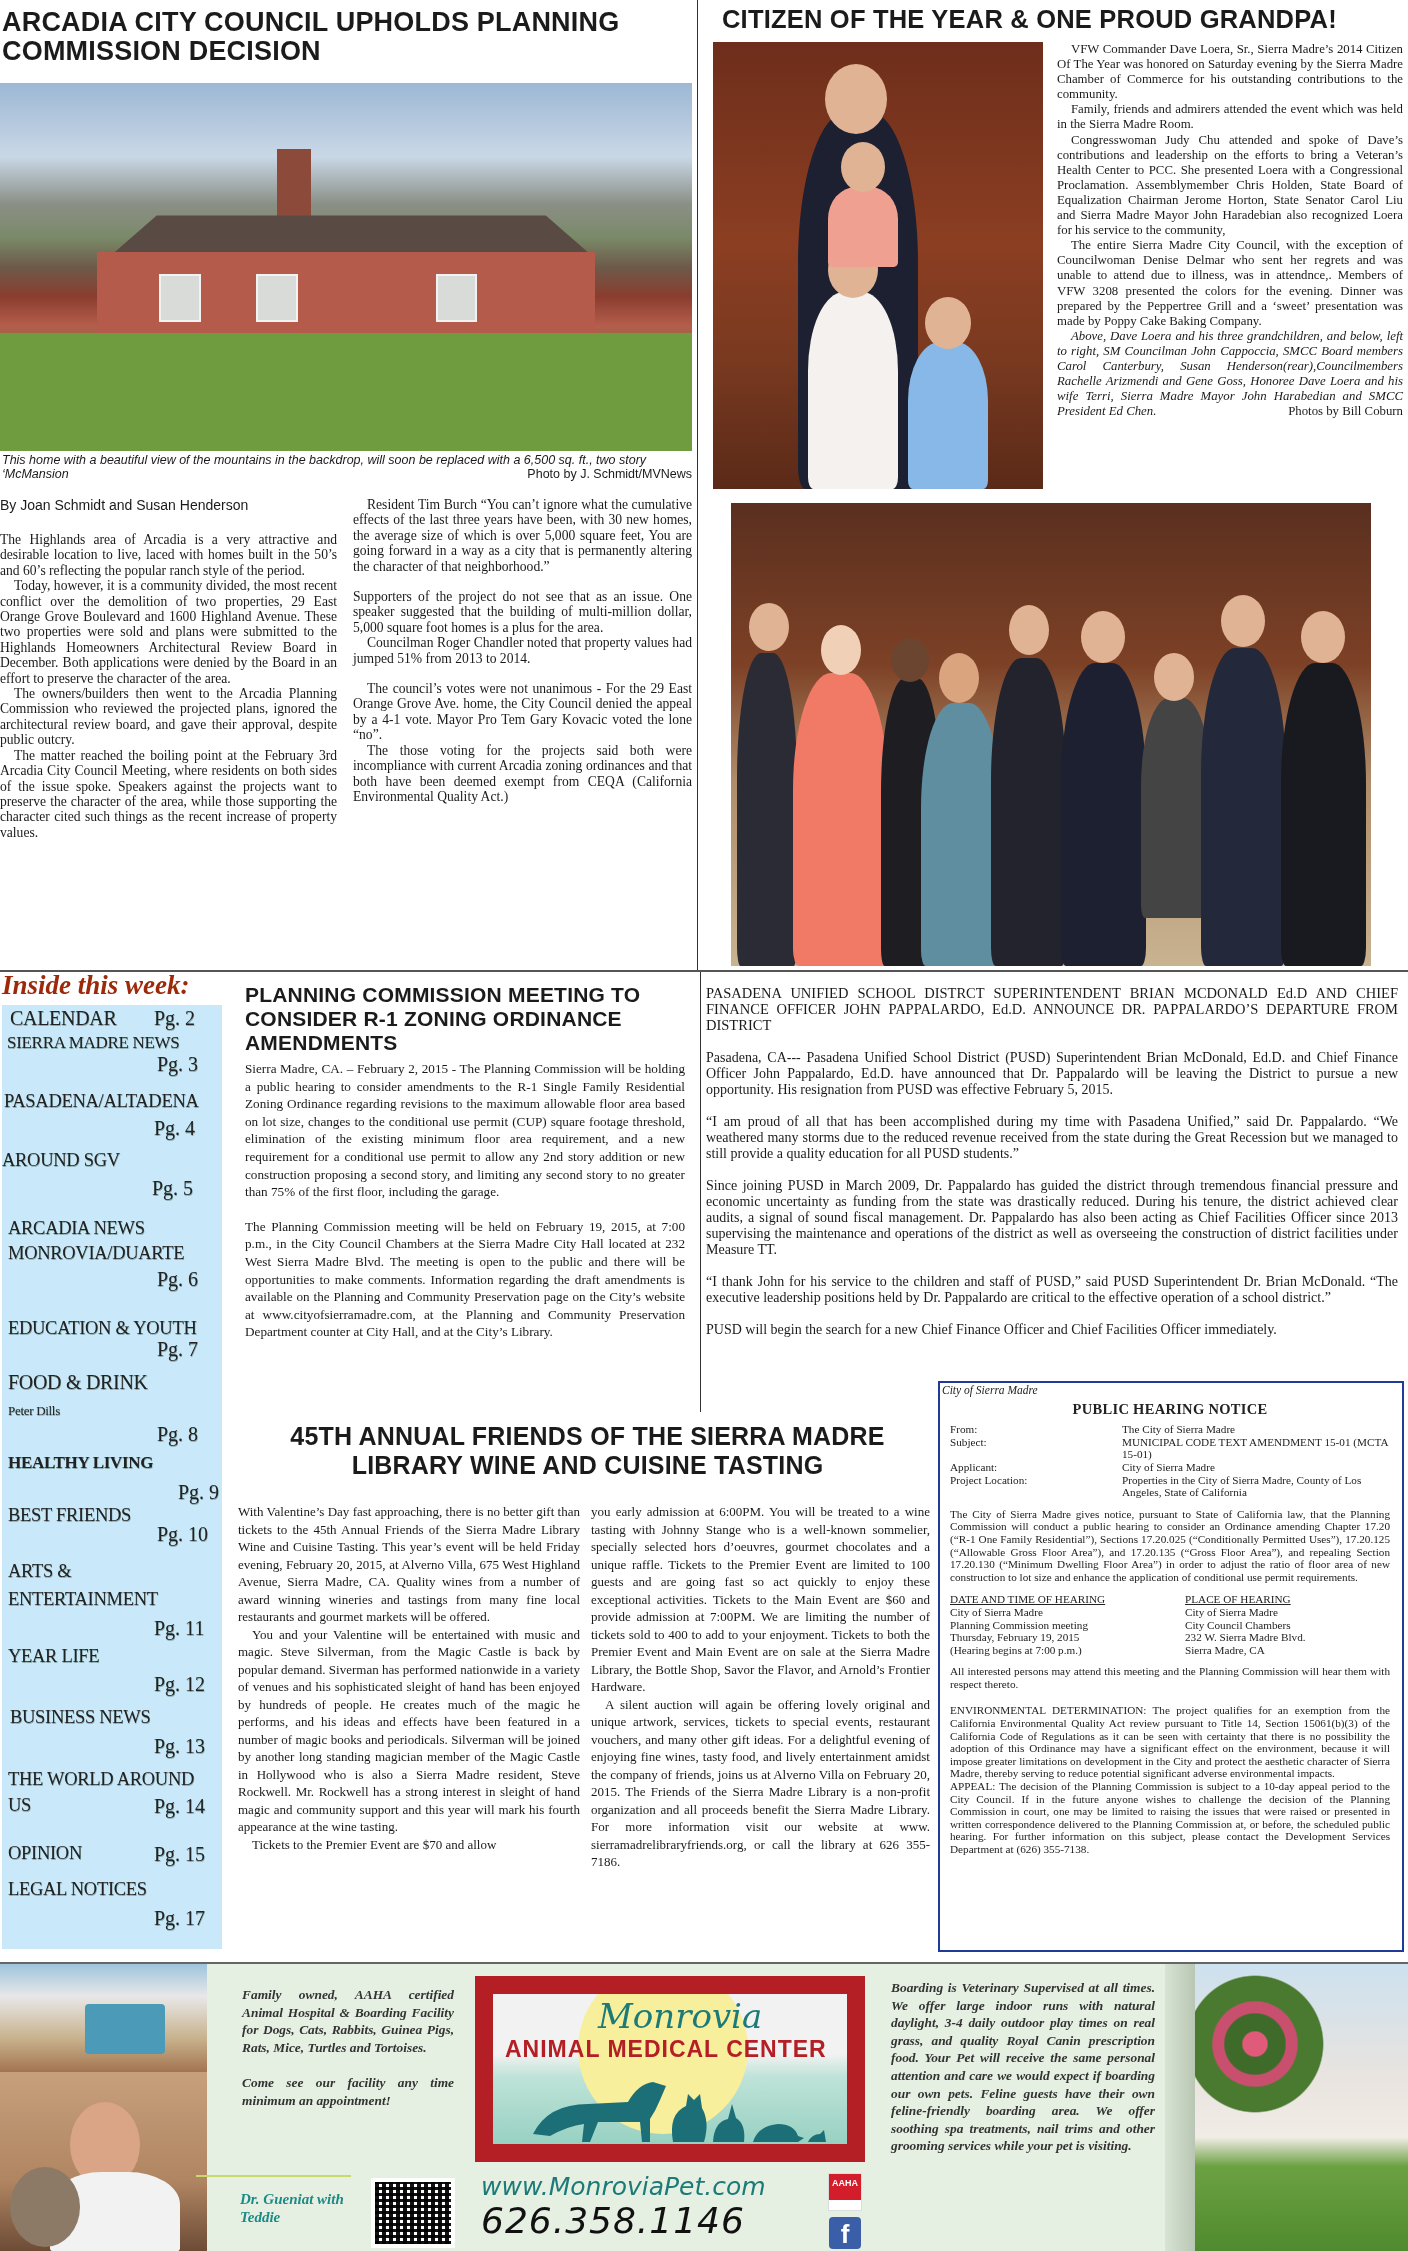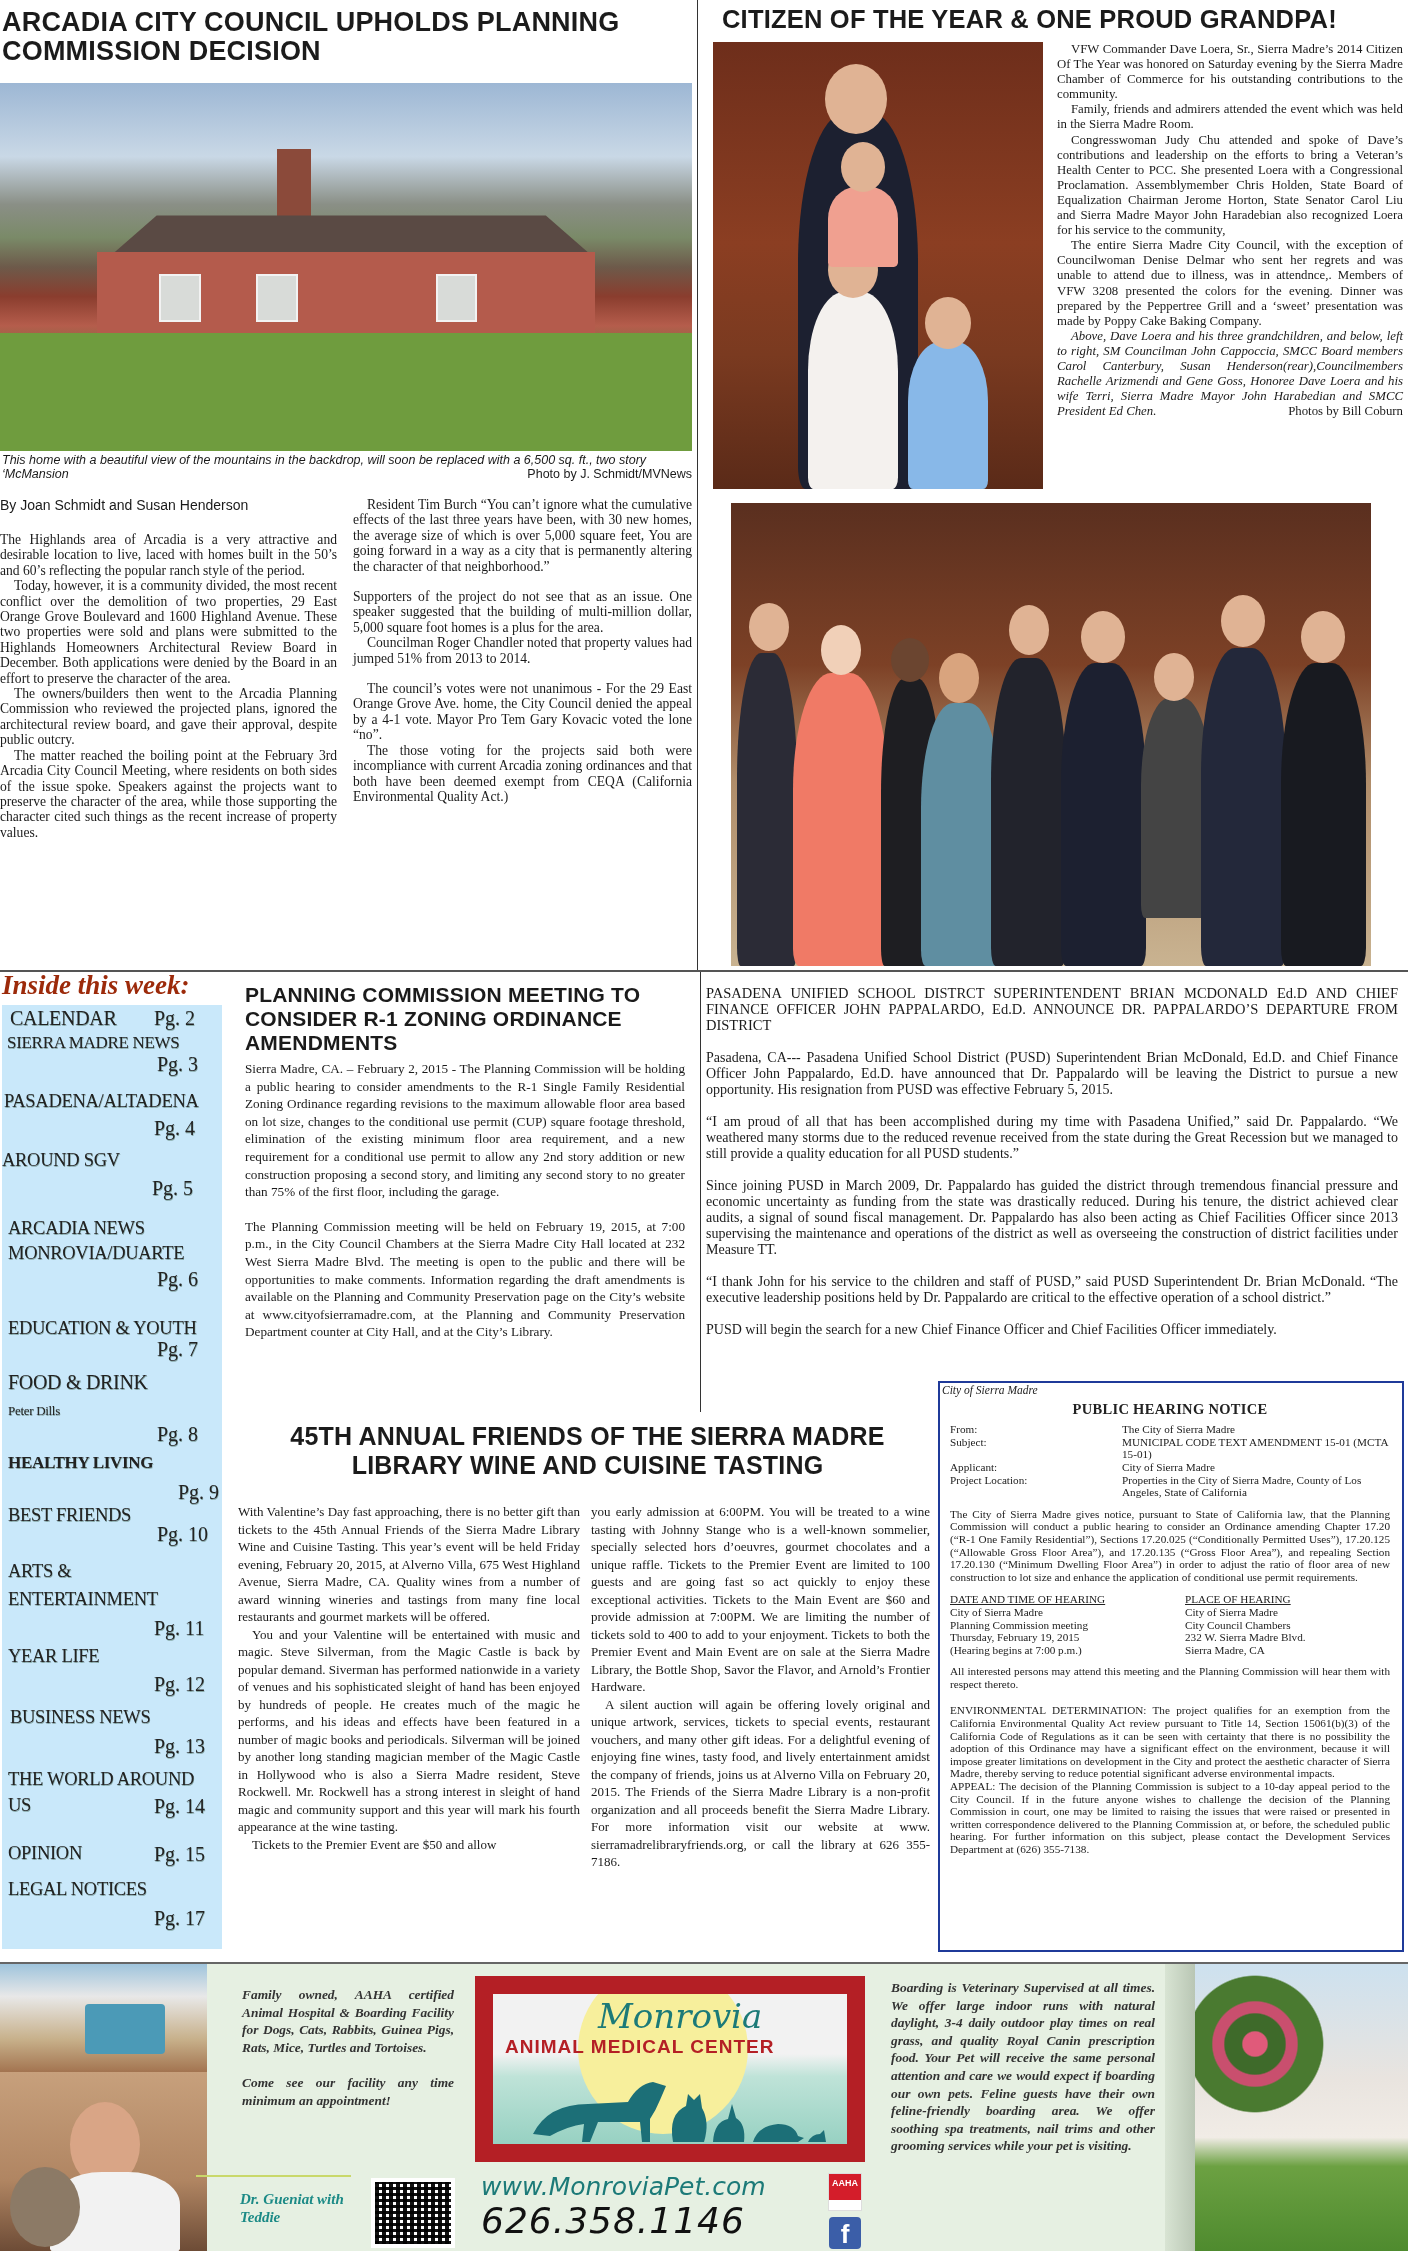--- a/index.html
+++ b/index.html
@@ -220,21 +220,21 @@
 <div class="abs body-text" style="left:245px; top:1060px; width:440px; font-size:13.2px; line-height:17.6px;">
   <p class="noindent">Sierra Madre, CA. – February 2, 2015 -  The Planning Commission will be holding a public hearing to consider amendments to the R-1 Single Family Residential Zoning Ordinance regarding revisions to the maximum allowable floor area based on lot size, changes to the conditional use permit (CUP) square footage threshold, elimination of the existing minimum floor area requirement, and a new requirement for a conditional use permit to allow any 2nd story addition or new construction proposing a second story, and limiting any second story to no greater than 75% of the first floor, including the garage.</p>
   <div class="gap" style="height:17px;"></div>
   <p class="noindent">The Planning Commission meeting will be held on February 19, 2015, at 7:00 p.m., in the City Council Chambers at the Sierra Madre City Hall located at 232 West Sierra Madre Blvd. The meeting is open to the public and there will be opportunities to make comments. Information regarding the draft amendments is available on the Planning and Community Preservation page on the City’s website at www.cityofsierramadre.com, at the Planning and Community Preservation Department counter at City Hall, and at the City’s Library.</p>
 </div>
 
 <div class="abs headline" style="left:245px; top:1422px; width:685px; font-size:25px; line-height:29px; text-align:center;">45TH ANNUAL FRIENDS OF THE SIERRA MADRE LIBRARY WINE AND CUISINE TASTING</div>
 <div class="abs body-text" style="left:238px; top:1503px; width:342px; font-size:13px; line-height:17.5px;">
   <p class="noindent">With Valentine’s Day fast approaching, there is no better gift than tickets to the 45th Annual Friends of the Sierra Madre Library Wine and Cuisine Tasting.  This year’s event will be held Friday evening, February 20, 2015, at Alverno Villa, 675 West Highland Avenue, Sierra Madre, CA. Quality wines from a number of award winning wineries and tastings from many fine local restaurants and gourmet markets will be offered.</p>
   <p>You and your Valentine will be entertained with music and magic. Steve Silverman, from the Magic Castle is back by popular demand. Siverman has performed nationwide in a variety of venues and his sophisticated sleight of hand has been enjoyed by hundreds of people.  He creates much of the magic he performs, and his ideas and effects have been featured in a number of magic books and periodicals.  Silverman will be joined by another long standing magician member of the Magic Castle in Hollywood who is also a Sierra Madre resident, Steve Rockwell.  Mr. Rockwell has a strong interest in sleight of hand magic and community support and this year will mark his fourth appearance at the wine tasting.</p>
-  <p>Tickets to the Premier Event are $50 and allow</p>
+  <p>Tickets to the Premier Event are $70 and allow</p>
 </div>
 <div class="abs body-text" style="left:591px; top:1503px; width:339px; font-size:13px; line-height:17.5px;">
   <p class="noindent">you early admission at 6:00PM.  You will be treated to a wine tasting with Johnny Stange who is a well-known sommelier, specially selected hors d’oeuvres, gourmet chocolates and a unique raffle. Tickets to the Premier Event are limited to 100 guests and are going fast so act quickly to enjoy these exceptional activities.  Tickets to the Main Event are $60 and provide admission at 7:00PM. We are limiting the number of tickets sold to 400 to add to your enjoyment.  Tickets to both the Premier Event and Main Event are on sale at the Sierra Madre Library, the Bottle Shop, Savor the Flavor, and Arnold’s Frontier Hardware.</p>
   <p>A silent auction will again be offering lovely original and unique artwork, services, tickets to special events, restaurant vouchers, and many other gift ideas. For a delightful evening of enjoying fine wines, tasty food, and lively entertainment amidst the company of friends, joins us at Alverno Villa on February 20, 2015.  The Friends of the Sierra Madre Library is a non-profit organization and all proceeds benefit the Sierra Madre Library. For more information visit our website at www. sierramadrelibraryfriends.org, or call the library at 626 355-7186.</p>
 </div>
 
 <div class="rule-v" style="left:700px; top:972px; height:440px;"></div>
 
 <div class="abs" style="left:706px; top:985px; width:692px; font-size:14.5px; line-height:16px; text-align:justify;">PASADENA UNIFIED SCHOOL DISTRCT SUPERINTENDENT BRIAN MCDONALD Ed.D AND CHIEF FINANCE OFFICER JOHN PAPPALARDO, Ed.D. ANNOUNCE DR. PAPPALARDO’S DEPARTURE FROM DISTRICT</div>
 <div class="abs body-text" style="left:706px; top:1050px; width:692px; font-size:14px; line-height:16px;">
@@ -307,21 +307,21 @@
     <div>Come see our facility any time minimum an appointment!</div>
   </div>
   <div class="abs" style="left:196px; top:211px; width:155px; height:2px; background:#c9d86a;"></div>
   <div class="abs" style="left:240px; top:226px; width:105px; font-family:'Liberation Serif',serif; font-style:italic; font-weight:bold; color:#1c8a86; font-size:15px; line-height:18px;">Dr. Gueniat with Teddie</div>
   <div class="abs qr" style="left:371px; top:214px; width:84px; height:70px;"></div>
 
   <div class="abs ad-logo-frame" style="left:475px; top:12px; width:390px; height:186px; padding:18px;">
     <div class="ad-logo-inner" style="position:relative; width:100%; height:100%; overflow:hidden;">
       <div class="sun" style="left:85px; top:-30px; width:170px; height:170px;"></div>
       <div class="abs monrovia" style="left:105px; top:2px; font-size:34px;">Monrovia</div>
-      <div class="abs amc" style="left:12px; top:42px; font-size:19px; font-weight:bold; white-space:nowrap;">ANIMAL MEDICAL CENTER</div>
+      <div class="abs amc" style="left:12px; top:42px; font-size:23px; font-weight:bold; white-space:nowrap;">ANIMAL MEDICAL CENTER</div>
       <svg class="abs" style="left:35px; top:70px;" width="300" height="80" viewBox="0 0 300 80">
         <g fill="#1c6f77">
           <path d="M5 70 Q20 40 60 40 L100 38 Q110 20 125 18 L138 22 L132 36 Q128 46 122 55 L122 78 L114 78 L112 58 L70 58 L62 78 L54 78 L56 60 Q40 62 22 72 Z"></path>
           <path d="M145 78 Q140 50 158 42 L160 30 L166 36 L172 30 L174 44 Q182 58 176 78 Z"></path>
           <path d="M185 78 Q186 58 200 55 L204 40 L208 54 Q218 60 216 78 Z"></path>
           <path d="M225 78 Q230 62 250 60 Q266 60 270 72 L276 74 L270 78 Z"></path>
           <path d="M280 78 Q284 70 292 70 L296 66 L298 78 Z"></path>
         </g>
       </svg>
     </div>

